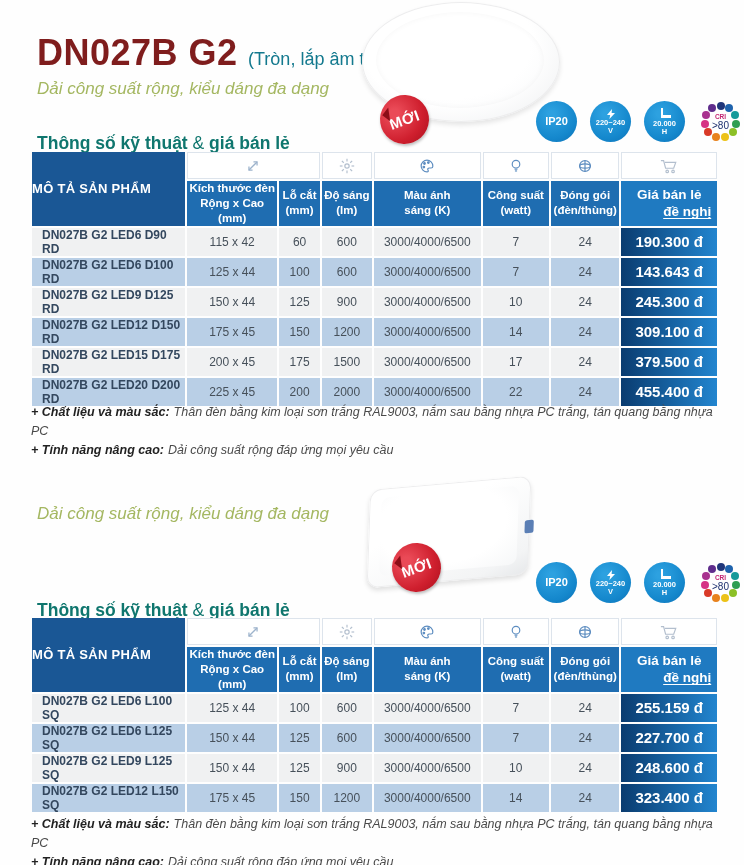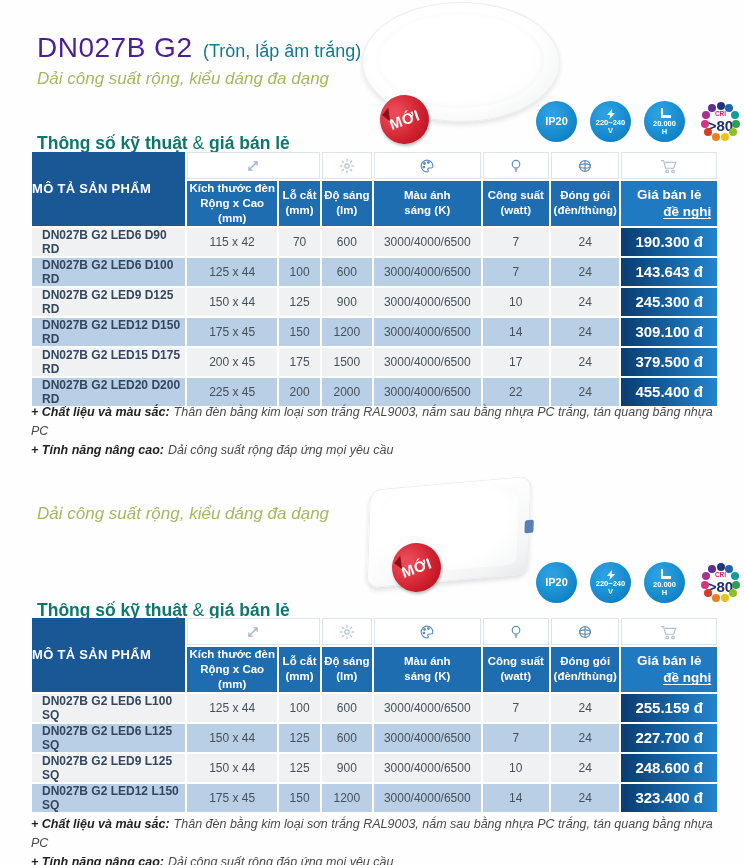--- a/index.html
+++ b/index.html
@@ -1,21 +1,21 @@
 <!DOCTYPE html>
 <html><head>
 <meta charset="utf-8">
 <style>
   html,body { margin:0; padding:0; background:#ffffff; }
   body { font-family: "Liberation Sans", sans-serif; }
   #page { position:relative; width:744px; height:865px; background:#fefefe; overflow:hidden; }
 
   
   .title-block { position:absolute; left:37px; }
-  .model { font-size:28px; font-weight:normal; color:#4c1d95; letter-spacing:0.5px; }
+  .model { font-size:36px; font-weight:bold; color:#7f1d1d; letter-spacing:0.5px; }
   .variant { font-size:18px; color:#13798e; margin-left:6px; }
   .tagline { font-size:17px; font-style:italic; color:#a4b761; margin-top:5px; }
   .spec-heading { position:absolute; left:37px; font-size:17.5px; font-weight:bold; color:#0f766e; }
   .spec-heading .amp { font-weight:normal; }
 
   
   .photo { position:absolute; }
   .photo-round { left:362px; top:0; width:200px; height:128px; }
   .photo-round .rim { position:absolute; left:0; top:2px; width:198px; height:120px; border-radius:50%;
       background: radial-gradient(ellipse at 44% 38%, #ffffff 55%, #f4f5f6 80%, #e3e5e7 100%);
@@ -52,21 +52,21 @@
   .badge .ip { font-size:11px; }
   .badge .tiny { font-size:7.5px; font-weight:bold; }
   .bolt { width:8px; height:10px; }
   .clockhands { position:relative; width:12px; height:11px; margin-bottom:1px; }
   .clockhands::before { content:""; position:absolute; left:2px; top:0; width:2.5px; height:10px; background:#fff; }
   .clockhands::after  { content:""; position:absolute; left:2px; top:7.5px; width:10px; height:2.5px; background:#fff; }
   .badge.cri { position:relative; width:45px; height:45px; background:transparent; }
   .badge.cri .dots { position:absolute; inset:0; }
   .badge.cri .dot { position:absolute; width:8px; height:8px; border-radius:50%; }
   .cri-l { font-size:6.5px; font-weight:bold; color:#c32672; margin-top:2px; }
-  .cri-v { font-size:15px; font-weight:bold; color:#1c2f6e; }
+  .cri-v { font-size:10px; font-weight:normal; color:#1c2f6e; }
 
   
   table.spec { position:absolute; left:30px; width:689px; border-collapse:separate; border-spacing:2px; table-layout:fixed; }
   .t1 { top:150px; }
   .t2 { top:616px; }
   table.spec th, table.spec td { padding:0; }
   th.desc { background:#1a5795; color:#fff; font-size:13px; font-weight:bold; text-align:left;
       padding-left:10px; letter-spacing:0.3px; vertical-align:middle; }
   th.icon-cell { background:#fff; border:1px solid #dde4ec; height:25px; vertical-align:middle; text-align:center; }
   th.label-cell { background:#1f6db1; color:#fff; font-size:11.5px; font-weight:bold; height:42px;
@@ -225,21 +225,21 @@
 (watt)</th>
         <th class="label-cell">Đóng gói
 (đèn/thùng)</th>
         <th class="label-cell price-label"><span>Giá bán lẻ</span><br><span class="u">đề nghị</span></th>
       </tr>
     </thead>
     <tbody>
         <tr>
           <td class="c0">DN027B G2 LED6 D90 RD</td>
           <td class="c1">115 x 42</td>
-          <td class="c2">70</td>
+          <td class="c2">60</td>
           <td class="c3">600</td>
           <td class="c4">3000/4000/6500</td>
           <td class="c5">7</td>
           <td class="c6">24</td>
           <td class="c7">190.300 đ</td>
         </tr>
         <tr>
           <td class="c0">DN027B G2 LED6 D100 RD</td>
           <td class="c1">125 x 44</td>
           <td class="c2">100</td>

